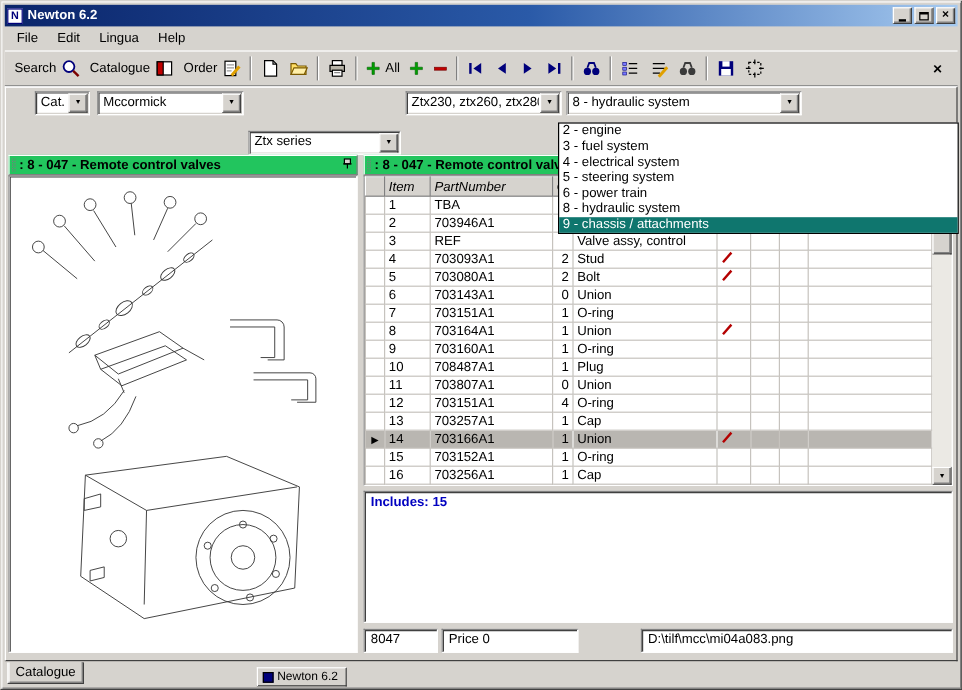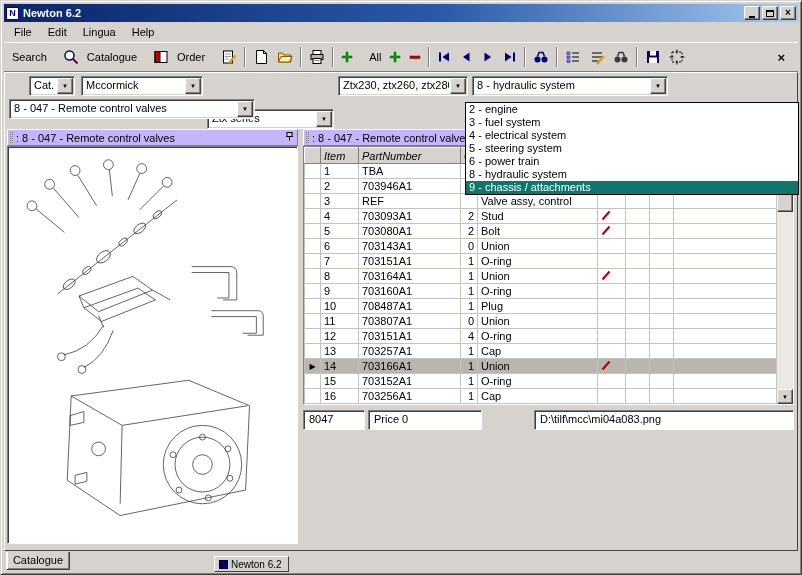--- a/index.html
+++ b/index.html
@@ -31,21 +31,21 @@
   .glyph-close { font-size:10px; font-weight:bold; line-height:1; }
 
   
   .menubar { height:20px; display:flex; align-items:center; padding-left:2px; }
   .menu-item { padding:2px 8px; }
 
   
   .toolbar { height:30px; display:flex; align-items:center; padding:0 4px;
     border-top:1px solid #ffffff; border-bottom:1px solid #808080;
     box-shadow:0 1px 0 #ffffff; }
-  .tool-btn { display:flex; align-items:center; gap:16px; padding:2px 4px; height:24px; }
+  .tool-btn { display:flex; align-items:center; gap:4px; padding:2px 4px; height:24px; }
   .tool-btn svg { display:block; }
   .tool-sep { width:0; height:20px; border-left:1px solid #808080; border-right:1px solid #fff; margin:0 3px; }
   .toolbar-close { margin-left:auto; margin-right:4px; font-size:13px; font-weight:bold; padding:0 5px; }
 
   
   .tab-page { position:relative; height:479px; border:1px solid; border-color:#ffffff #404040 #404040 #ffffff; }
   .filters { position:absolute; left:0; top:0; right:0; height:52px; }
   .combo { position:absolute; height:20px; background:#fff; display:flex; align-items:stretch;
     border:1px solid; border-color:#808080 #ffffff #ffffff #808080;
     box-shadow: inset 1px 1px 0 #404040, inset -1px -1px 0 #d6d3ce; }
@@ -64,22 +64,22 @@
   
   .system-dropdown { position:absolute; left:464px; top:101px; width:334px;
     background:#fff; border:1px solid #000; z-index:100; }
   .dd-item { height:13px; line-height:13px; padding:0 3px; white-space:nowrap; overflow:hidden; }
   .dd-item.selected { background:#0f766e; color:#fff; }
 
   
   .main { position:absolute; top:56px; left:2px; right:2px; bottom:2px; }
   .left-panel { position:absolute; left:0; top:0; width:291px; bottom:4px; display:flex; flex-direction:column; }
   .right-panel { position:absolute; left:296px; right:1px; top:0; bottom:4px; display:flex; flex-direction:column; }
-  .panel-head { height:17px; flex:none; display:flex; align-items:center; background:#c4b5fd;
-    border:1px solid; border-color:#ffffff #808080 #808080 #ffffff; padding:0 2px; gap:3px; white-space:nowrap; overflow:hidden; }
+  .panel-head { height:17px; flex:none; display:flex; align-items:center; background:#22c55e;
+    border:1px solid; border-color:#ffffff #808080 #808080 #ffffff; padding:0 2px; gap:3px; white-space:nowrap; overflow:hidden;font-weight:bold; }
   .grip { width:3px; height:11px; border-left:1px dotted #7b7b7b; border-right:1px dotted #7b7b7b; flex:none; }
   .panel-head .head-label { flex:1; overflow:hidden; }
   .panel-body { flex:1; background:#fff; overflow:hidden;
     border:1px solid; border-color:#808080 #ffffff #ffffff #808080;
     box-shadow: inset 1px 1px 0 #404040; padding:2px; }
 
   
   .table-wrap { height:259px; flex:none; display:flex; background:#fff;
     border:1px solid; border-color:#808080 #ffffff #ffffff #808080;
     box-shadow: inset 1px 1px 0 #404040; }
@@ -348,24 +348,20 @@
       <div class="combo combo-series">
         <span class="combo-text">Ztx series</span>
         <span class="combo-btn">▼</span>
       </div>
       <div class="combo combo-model">
         <span class="combo-text">Ztx230, ztx260, ztx280 -</span>
         <span class="combo-btn">▼</span>
       </div>
       <div class="combo combo-system">
         <span class="combo-text">8 - hydraulic system</span>
-        <span class="combo-btn">▼</span>
-      </div>
-      <div class="combo combo-group">
-        <span class="combo-text">8 - 047  - Remote control valves</span>
         <span class="combo-btn">▼</span>
       </div>
     </div>
 
     <div class="main">
 
       <div class="left-panel">
         <div class="panel-head">
           <span class="grip"></span>
           <span class="head-label">: 8 - 047  - Remote control valves</span>
@@ -648,20 +644,23 @@
           </table>
           <div class="vscroll">
             <div class="scroll-btn">▲</div>
             <div class="scroll-track">
               <div class="scroll-thumb"></div>
             </div>
             <div class="scroll-btn">▼</div>
           </div>
         </div>
 
+        <div class="includes-box">
+          <span>Includes: 15</span>
+        </div>
 
         <div class="status-row">
           <div class="status-box status-code">8047</div>
           <div class="status-box status-price">Price 0</div>
           <div class="status-spacer"></div>
           <div class="status-box status-path">D:\tilf\mcc\mi04a083.png</div>
         </div>
       </div>
     </div>
   </div>

